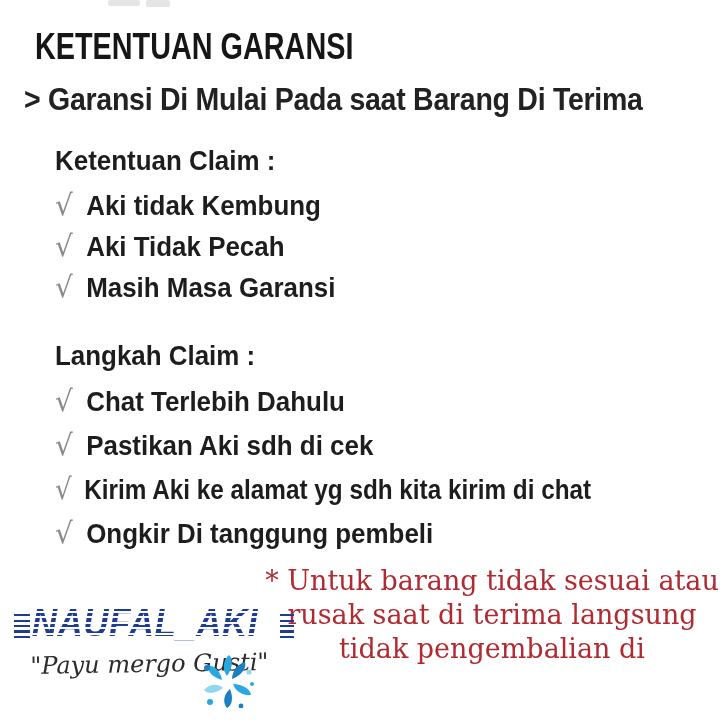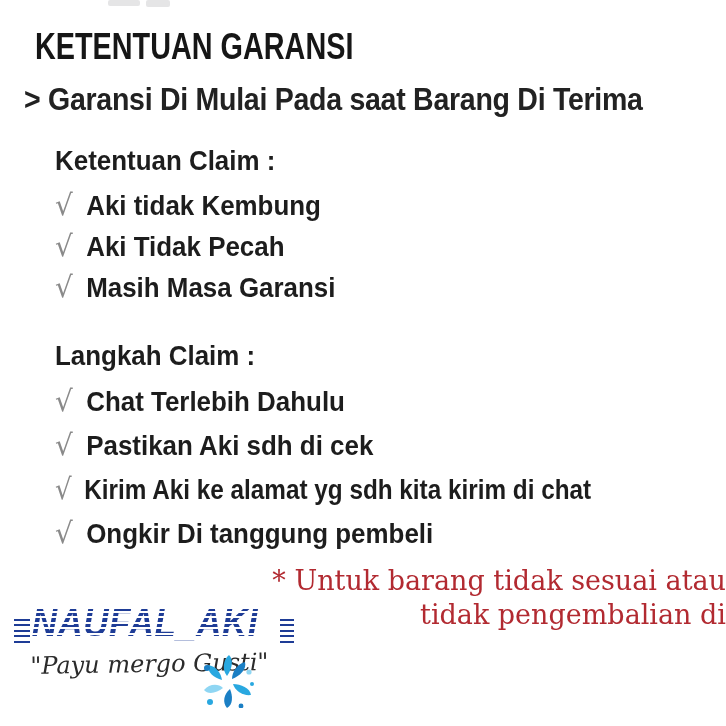--- a/index.html
+++ b/index.html
@@ -37,27 +37,27 @@
     transform:scaleX(.96);transform-origin:left top;
   }
   .item .chk{
     font-weight:400;color:#8a8a8a;margin-right:14px;
     font-size:29px;font-family:"DejaVu Sans", sans-serif;
   }
   .item.tight{transform:scaleX(.90);}
   
   .note{
     position:absolute;left:258px;top:564px;width:468px;
-    text-align:right;color:#b22a31;
+    text-align:center;color:#b22a31;
     font-family:"DejaVu Serif","Liberation Serif",serif;
     font-size:27px;line-height:34px;font-weight:500;
   }
   
   .logo{position:absolute;left:14px;top:596px;width:250px;height:120px;}
-  .brand-row{position:absolute;left:0;top:6px;display:flex;align-items:flex-end;}
+  .brand-row{position:absolute;left:0;top:6px;display:flex;align-items:center;}
   .speed-lines{
     width:16px;height:26px;margin-top:6px;
     background:repeating-linear-gradient(180deg,#1e3c96 0 2px,transparent 2px 5.5px);
   }
   .speed-lines.right{width:14px;}
   .brand{
     position:relative;
     font-size:38px;font-weight:800;font-style:italic;
     color:#1e3c96;letter-spacing:.5px;white-space:nowrap;
     transform:scaleX(.92);transform-origin:left center;
@@ -110,20 +110,21 @@
   </div>
   <div class="item tight" style="top:472px">
     <span class="chk">√</span><span>Kirim Aki ke alamat yg sdh kita kirim di chat</span>
   </div>
   <div class="item" style="top:516px">
     <span class="chk">√</span><span>Ongkir Di tanggung pembeli</span>
   </div>
 
   <div class="note" style="color: rgb(178, 42, 49);">
     <div>* Untuk barang tidak sesuai atau</div>
+    <div>rusak saat di terima  langsung</div>
     <div>tidak pengembalian di</div>
   </div>
 
   <div class="logo">
     <div class="brand-row">
       <span class="speed-lines"></span>
       <span class="brand" style="color: rgb(30, 60, 150);">NAUFAL_AKI</span>
       <span class="speed-lines right"></span>
     </div>
     <div class="tagline">"Payu mergo Gusti"</div>

